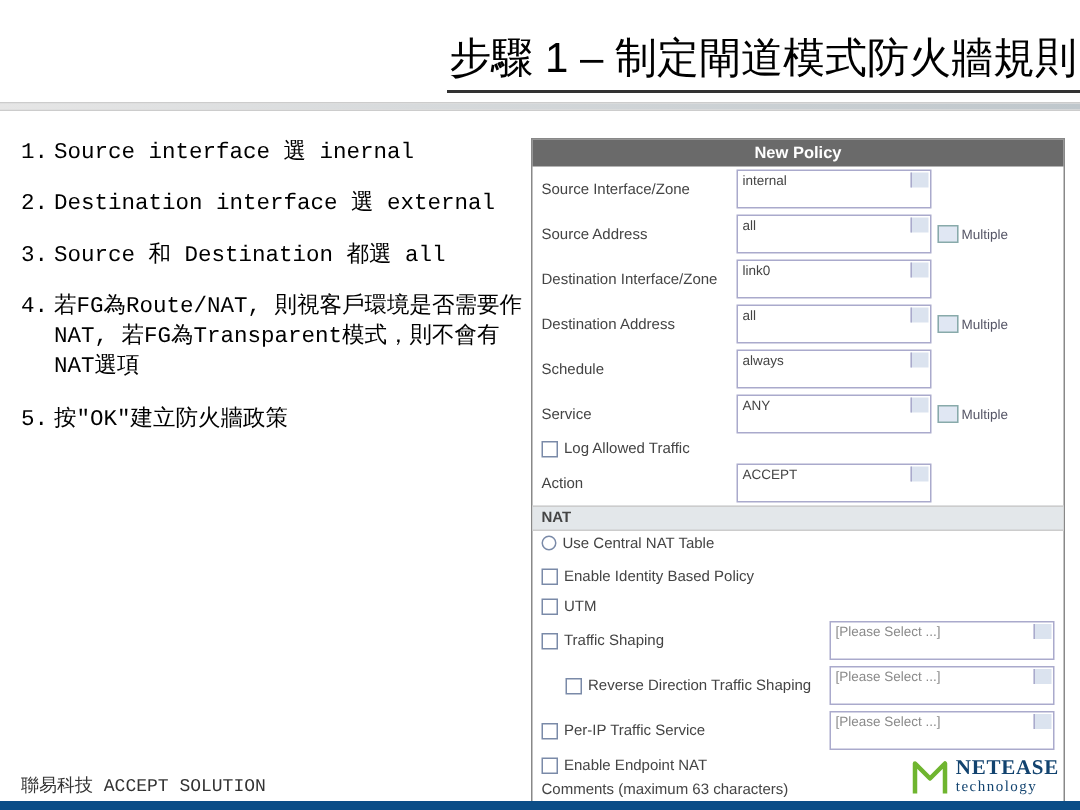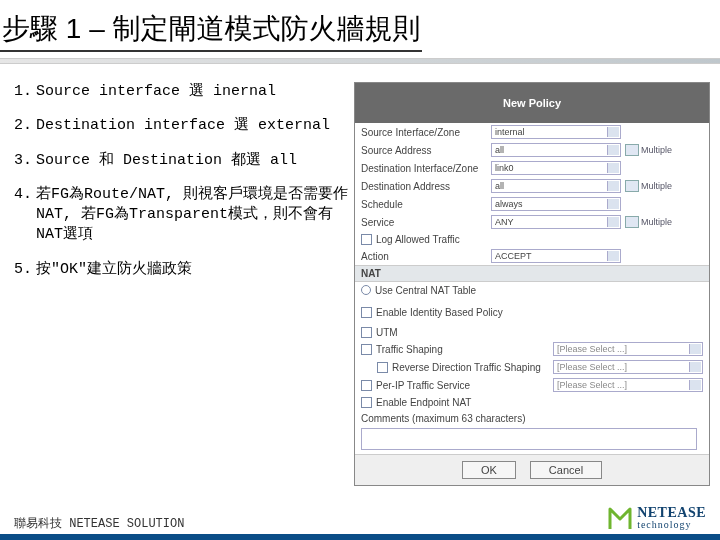--- a/index.html
+++ b/index.html
@@ -5,22 +5,22 @@
   * { box-sizing: border-box; margin: 0; padding: 0; }
   body {
     width: 720px;
     height: 540px;
     font-family: "Microsoft JhengHei", Arial, sans-serif;
     background: #fff;
     position: relative;
     overflow: hidden;
   }
   .title-wrap {
-    text-align: left;
-    padding-top: 10px;
+    text-align: right;
+    padding-top: 20px;
   }
   .title {
     font-size: 28px;
     color: #000;
     display: inline-block;
     border-bottom: 2px solid #333;
     padding: 0 2px 2px 2px;
     font-weight: normal;
   }
   .title-accent {
@@ -61,38 +61,38 @@
     border: 1px solid #888;
     background: #fff;
     font-size: 10px;
     color: #444;
   }
   .panel-title {
     background: #6a6a6a;
     color: #fff;
     font-weight: bold;
     text-align: center;
-    padding: 14px 0;
+    padding: 3px 0;
     font-size: 11px;
   }
   .formrow {
     display: flex;
     align-items: center;
     padding: 2px 6px;
     min-height: 16px;
   }
   .formrow .lbl {
     width: 130px;
     flex: 0 0 130px;
   }
   .sel {
     border: 1px solid #aac;
     background: #fff;
     width: 130px;
-    height: 14px;
+    height: 26px;
     position: relative;
     padding-left: 3px;
     line-height: 12px;
     font-size: 9px;
   }
   .sel::after {
     content: "";
     position: absolute;
     right: 1px; top: 1px;
     width: 11px; height: 10px;
@@ -279,21 +279,21 @@
     <div class="textarea"></div>
 
     <div class="panel-footer">
       <div class="btn">OK</div>
       <div class="btn">Cancel</div>
     </div>
   </div>
 </div>
 
 <div class="footer">
-  <div class="footer-left">聯易科技  NETEASE SOLUTION</div>
+  <div class="footer-left">聯易科技  ACCEPT SOLUTION</div>
   <div class="logo">
     <div class="logo-mark">
       <svg viewBox="0 0 26 26">
           <path d="M3 23 L3 3 L13 13 L23 3 L23 23" stroke="#6fb52f" stroke-width="3" fill="none" stroke-linejoin="round"></path>
         </svg>
     </div>
     <div class="logo-text">
       <div class="l1">NETEASE</div>
       <div class="l2">technology</div>
     </div>

